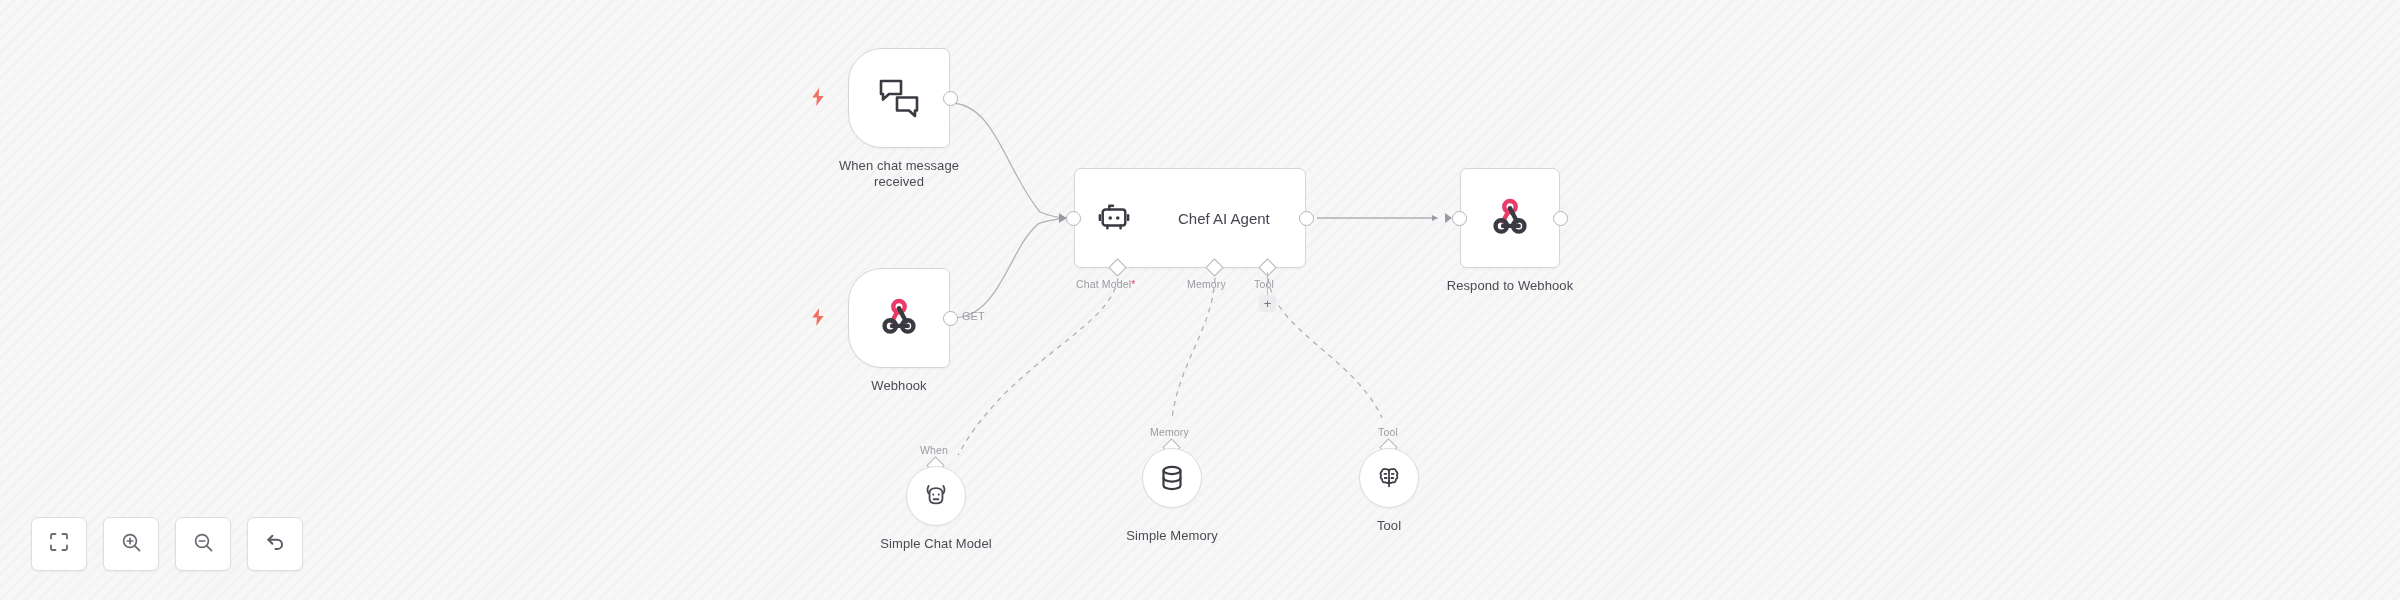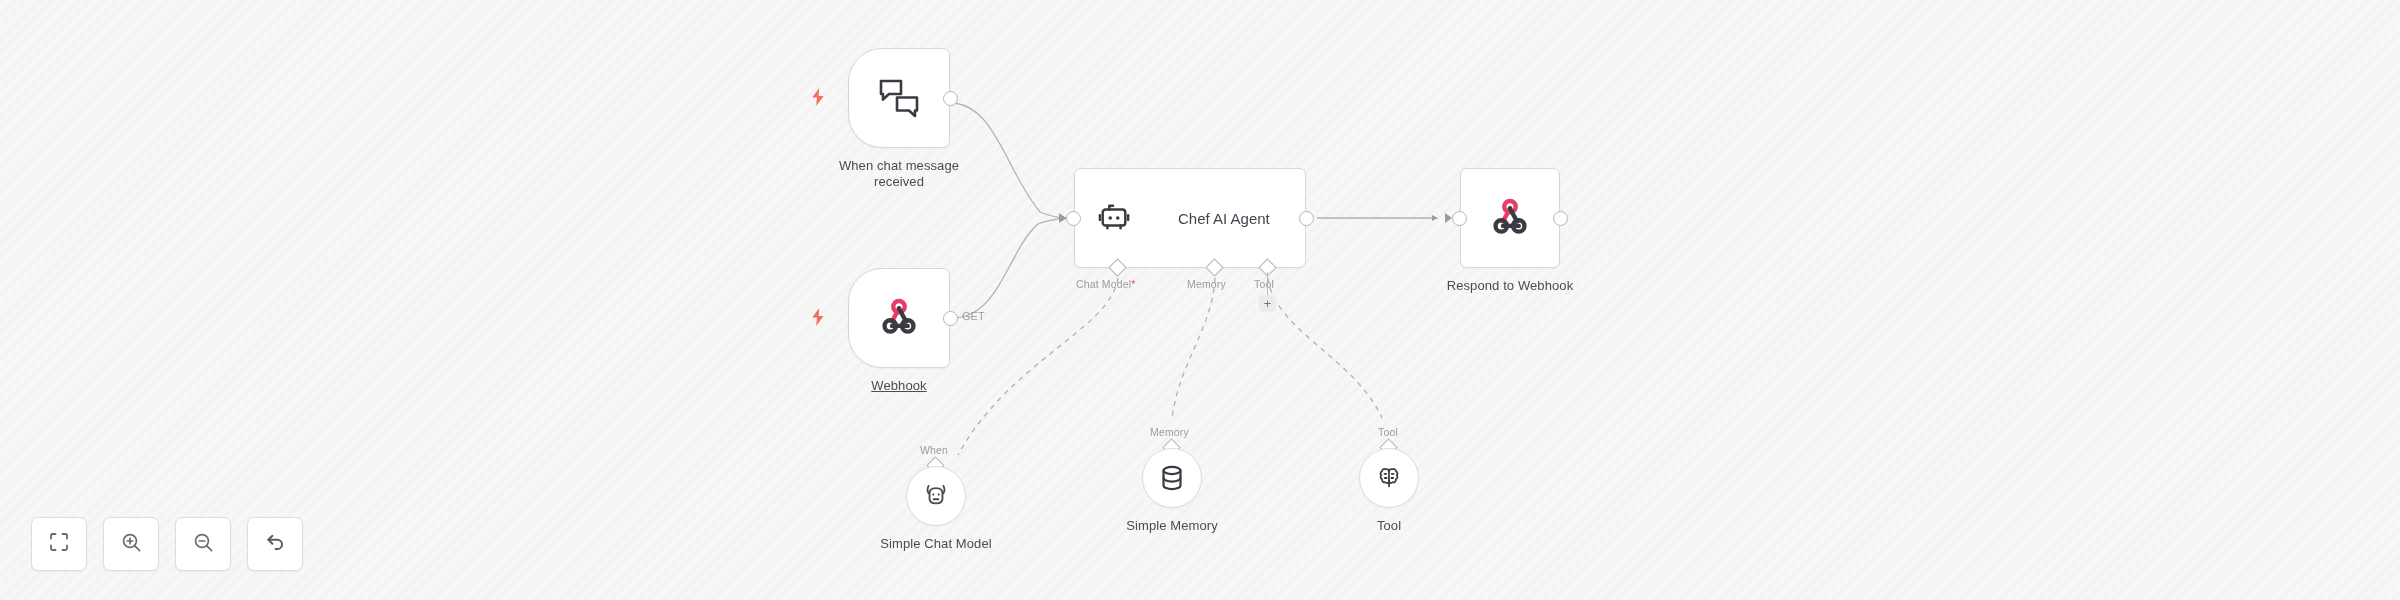--- a/index.html
+++ b/index.html
@@ -261,21 +261,21 @@
           <circle cx="34" cy="33" r="6.5" stroke="#3a3a42"></circle>
           <path d="M34 33 L16 33" stroke="#3a3a42"></path>
           <circle cx="14" cy="33" r="6.5" stroke="#3a3a42"></circle>
         </svg>
       </div>
     </div>
 
     <div class="port" style="left:95px; top:43px;"></div>
     <div class="edge-label" style="left:114px; top:42px;">GET</div>
 
-    <div class="node-caption" style="left:-44px; top:110px; width:190px;text-decoration:underline;">Webhook</div>
+    <div class="node-caption" style="left:-44px; top:110px; width:190px;">Webhook</div>
   </div>
 
   <div class="node node-square" style="left:1074px; top:168px;">
 
     <div class="node-body" style="left:0; top:0; width:232px; height:100px; padding-left:22px;gap:29px;">
       <div class="node-icon" style="margin-right:18px;">
         <svg width="34" height="32" viewBox="0 0 36 34" xmlns="http://www.w3.org/2000/svg" fill="none" stroke="#3a3a42" stroke-width="2.6" stroke-linejoin="round" stroke-linecap="round">
           <path d="M13 8 V4 H17"></path>
           <rect x="6" y="8" width="24" height="17" rx="3"></rect>
           <circle cx="14" cy="17" r="1.9" fill="#3a3a42" stroke="none"></circle>
@@ -357,21 +357,21 @@
     <div class="subnode-body" style="left:0; top:0;">
       <div class="node-icon">
         <svg width="24" height="26" viewBox="0 0 24 26" xmlns="http://www.w3.org/2000/svg" fill="none" stroke="#3a3a42" stroke-width="2.2" stroke-linejoin="round" stroke-linecap="round">
           <ellipse cx="12" cy="5.5" rx="8.5" ry="3.6"></ellipse>
           <path d="M3.5 5.5 V20.5 C3.5 22.5 7.3 24.1 12 24.1 C16.7 24.1 20.5 22.5 20.5 20.5 V5.5"></path>
           <path d="M3.5 13 C3.5 15 7.3 16.6 12 16.6 C16.7 16.6 20.5 15 20.5 13"></path>
         </svg>
       </div>
     </div>
 
-    <div class="node-caption" style="left:-60px; top:70px; width:180px;">Simple Memory</div>
+    <div class="node-caption" style="left:-60px; top:80px; width:180px;">Simple Memory</div>
   </div>
 
   <div class="node" style="left:1359px; top:448px;">
     <div class="port-label" style="left:19px; top:-22px;">Tool</div>
     <div class="diamond" style="left:23px; top:-7px;"></div>
 
     <div class="subnode-body" style="left:0; top:0;">
       <div class="node-icon">
         <svg width="24" height="24" viewBox="0 0 26 26" xmlns="http://www.w3.org/2000/svg" fill="none" stroke="#3a3a42" stroke-width="1.9" stroke-linejoin="round" stroke-linecap="round">
           <path d="M13 4 V22"></path>

